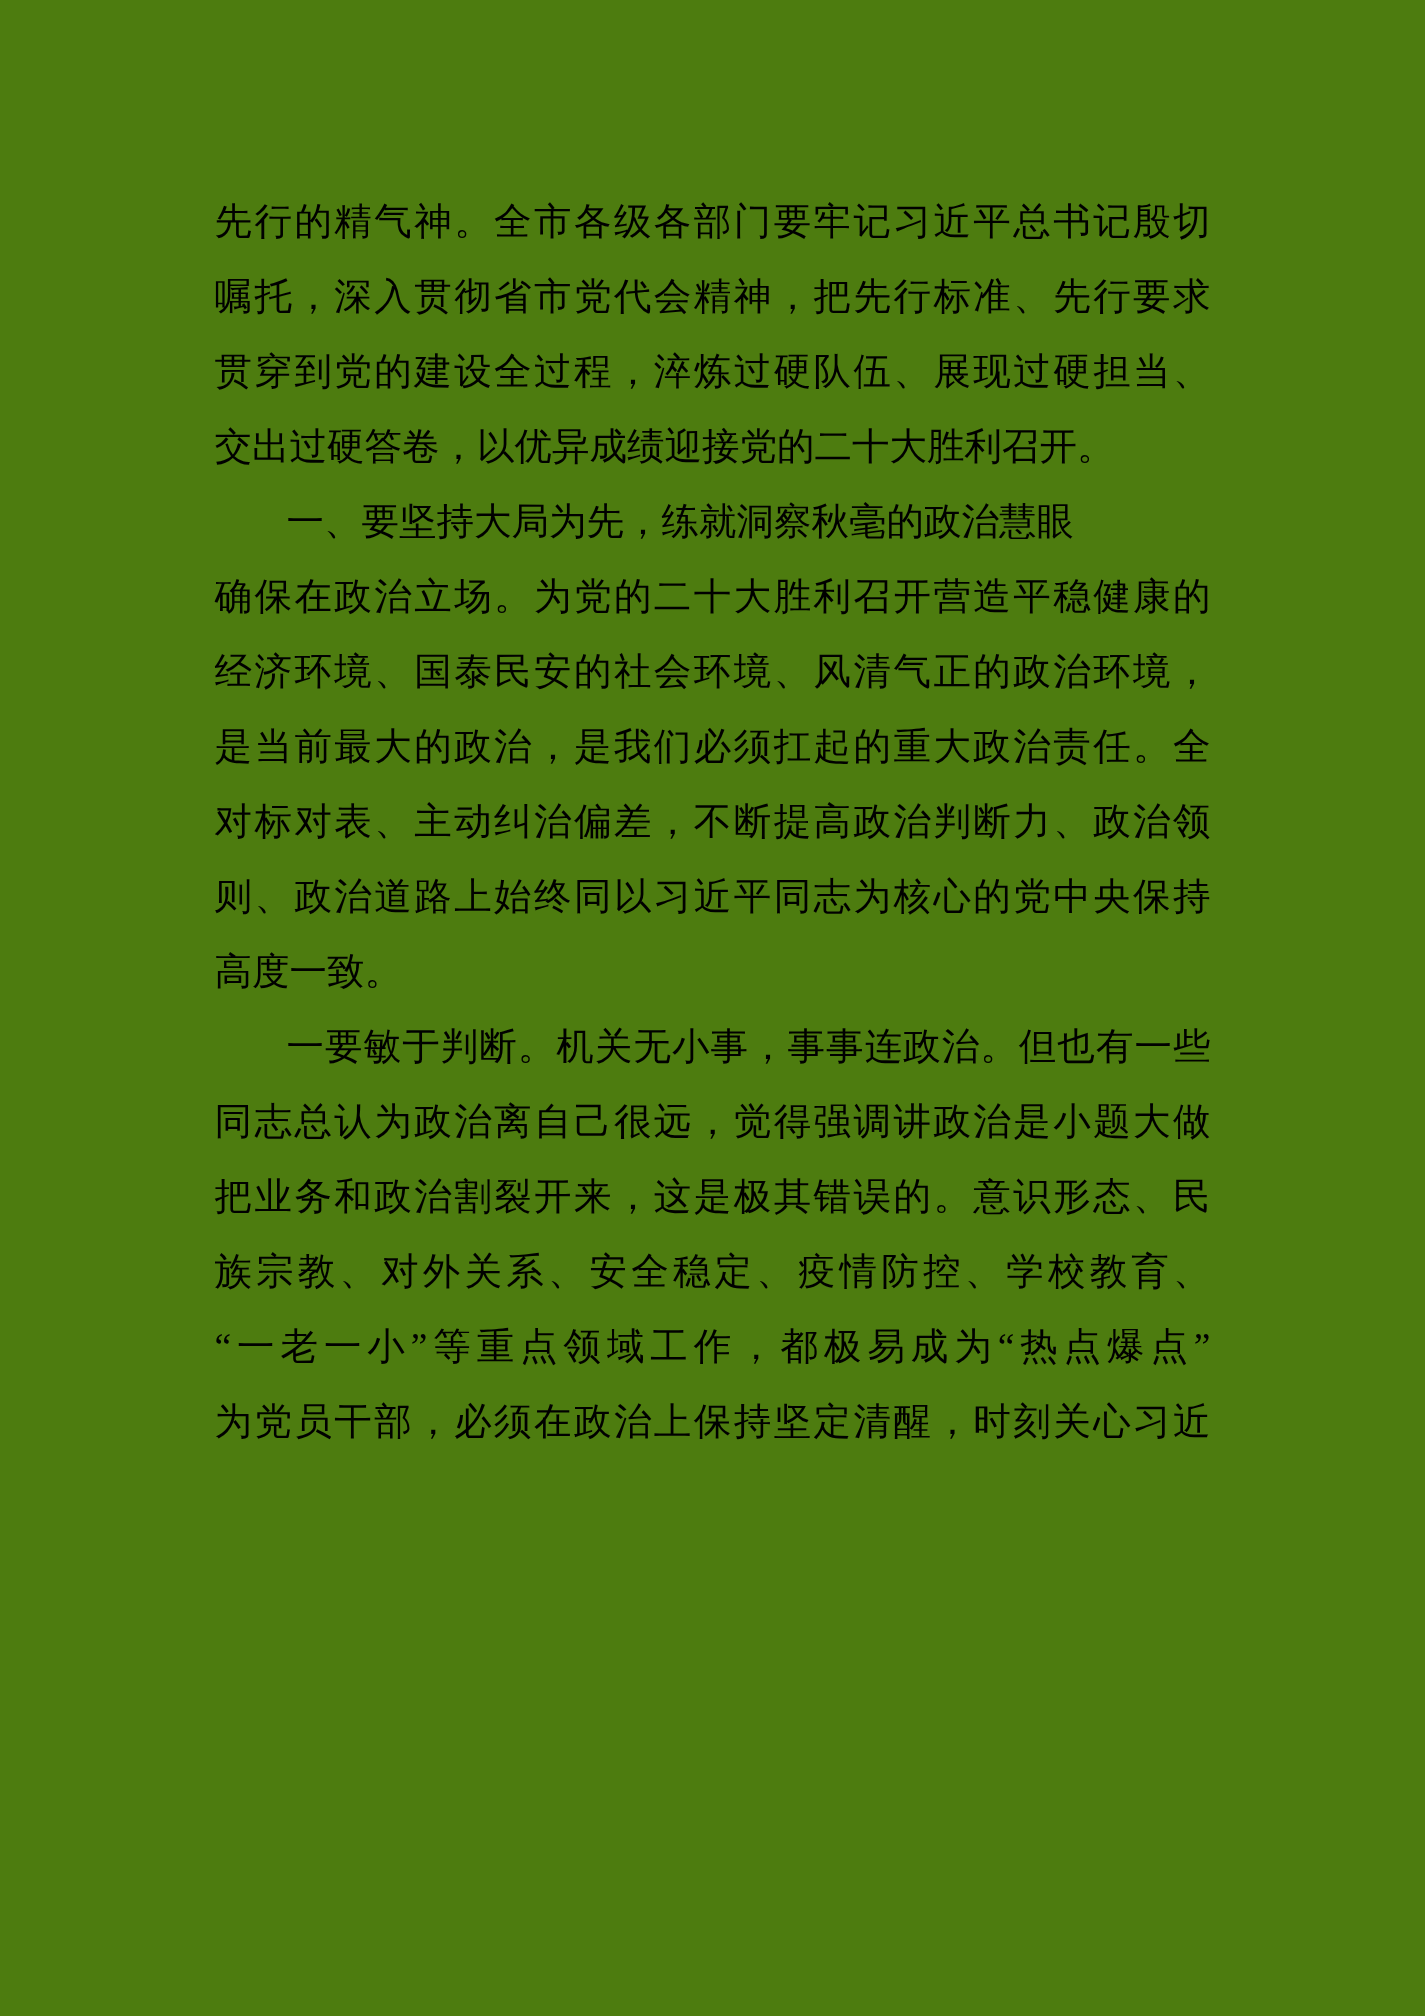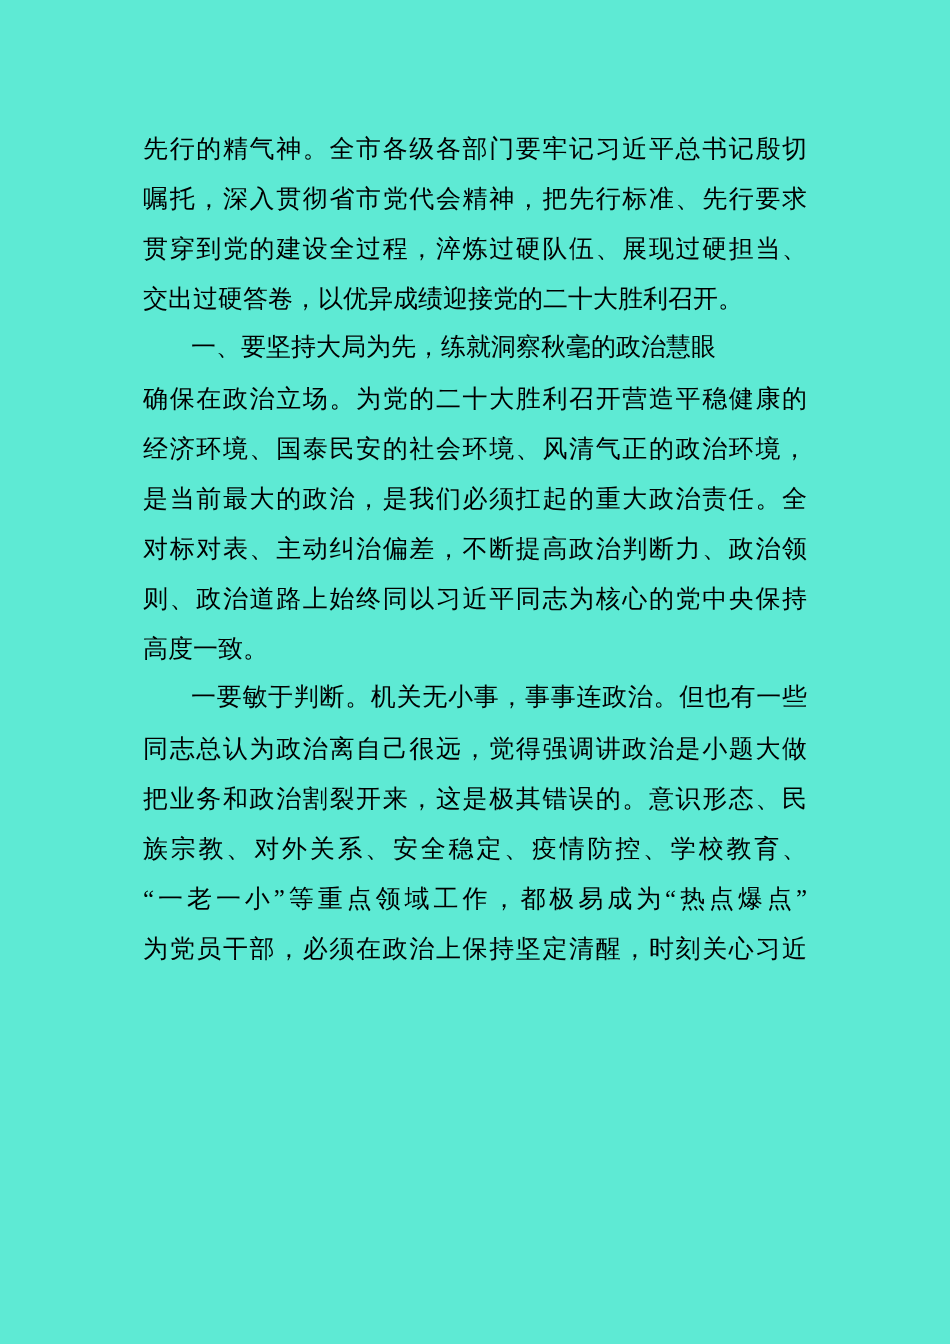--- a/index.html
+++ b/index.html
@@ -3,21 +3,21 @@
 <meta charset="utf-8">
 <style>
   html, body {
     margin: 0;
     padding: 0;
   }
   .page {
     position: relative;
     width: 950px;
     height: 1344px;
-    background: #5eead4;
+    background: #4d7c0f;
     overflow: hidden;
   }
   .text-block {
     position: absolute;
     left: 143px;
     top: 124px;
     width: 664px;
     color: #000000;
   }
   .line {
@@ -31,21 +31,20 @@
     text-align-last: justify;
     white-space: normal;
     overflow: hidden;
   }
   .line.no-stretch {
     text-align: right;
     text-align-last: left;
   }
   .line.indent {
     padding-left: 48px;
-    font-family: Liberation Mono, monospace;
   }
 </style>
 </head>
 <body>
 
 <div class="page">
   <div class="text-block">
       <div class="line">先行的精气神。全市各级各部门要牢记习近平总书记殷切</div>
       <div class="line">嘱托，深入贯彻省市党代会精神，把先行标准、先行要求</div>
       <div class="line">贯穿到党的建设全过程，淬炼过硬队伍、展现过硬担当、</div>

